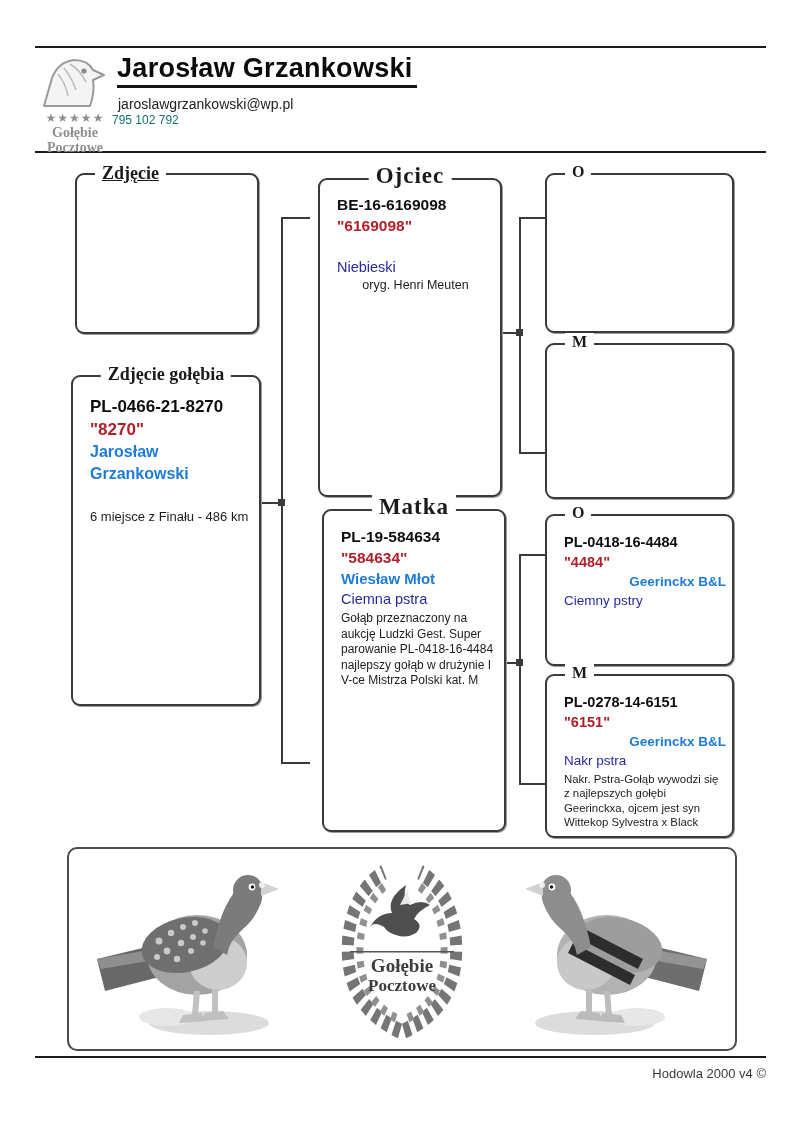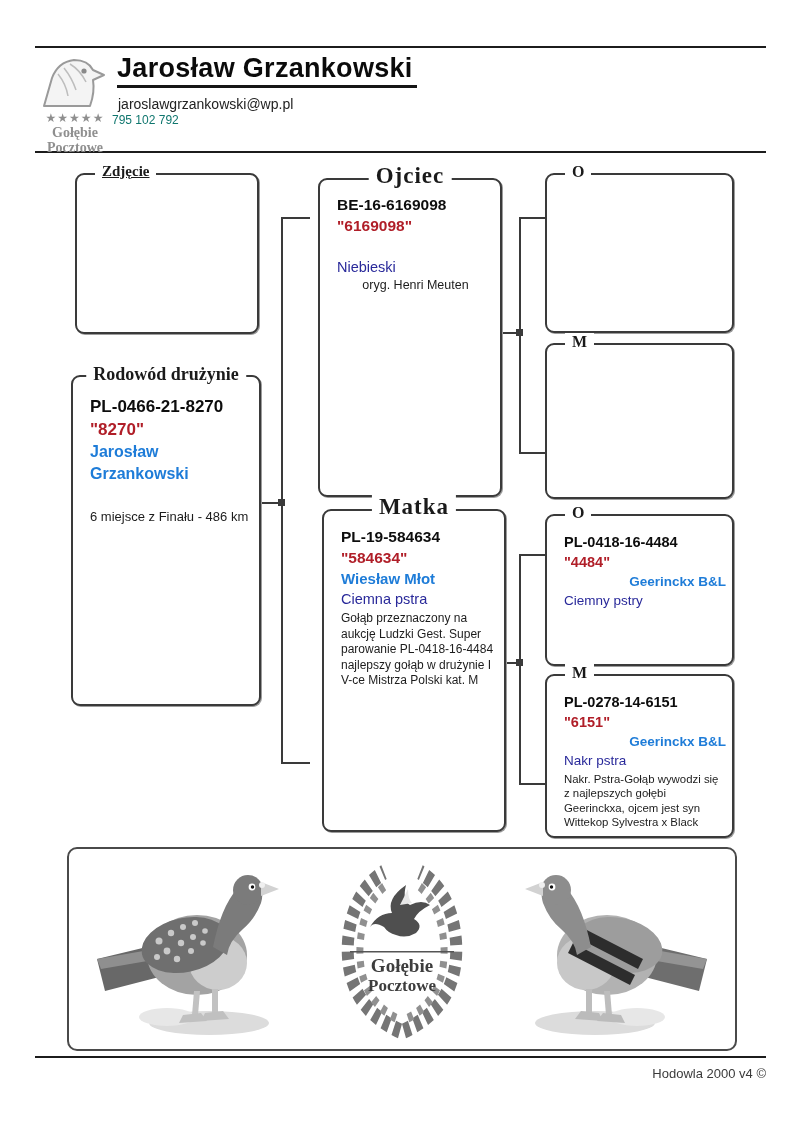--- a/index.html
+++ b/index.html
@@ -23,21 +23,21 @@
 
   
   .pbox { position:absolute; border:2px solid #3a3a3a; border-radius:9px; background:#fff;
           box-shadow:1px 1px 0 #9c9c9c; }
   .leg  { position:absolute; background:#fff; padding:0 7px; white-space:nowrap;
           font-family:"Liberation Serif",serif; font-weight:bold; color:#1a1a1a; }
   .leg-c { left:50%; transform:translateX(-50%); }
   .leg-l { left:18px; }
   .leg-parent { top:-17px; font-size:23px; letter-spacing:1px; }
   .leg-main   { top:-13px; font-size:18px; }
-  .leg-side   { top:-12px; font-size:15px;text-decoration:underline; }
+  .leg-side   { top:-12px; font-size:18px;text-decoration:underline; }
   .leg-gp     { top:-12px; font-size:16px; }
 
   .b-photo  { left:75px;  top:173px; width:180px; height:157px; }
   .b-father { left:310px; top:178px; width:180px; height:315px;margin-left:8px; }
   .b-ff     { left:545px; top:173px; width:185px; height:156px; }
   .b-fm     { left:545px; top:343px; width:185px; height:152px; }
   .b-main   { left:71px;  top:375px; width:186px; height:327px; }
   .b-mother { left:322px; top:509px; width:180px; height:319px; }
   .b-mf     { left:545px; top:514px; width:185px; height:148px; }
   .b-mm     { left:545px; top:674px; width:185px; height:160px; }
@@ -143,21 +143,21 @@
   </div>
 
   <div class="pbox b-ff">
     <span class="leg leg-l leg-gp">O</span>
   </div>
   <div class="pbox b-fm">
     <span class="leg leg-l leg-gp">M</span>
   </div>
 
   <div class="pbox b-main">
-    <span class="leg leg-c leg-main">Rodowód drużynie</span>
+    <span class="leg leg-c leg-main">Zdjęcie gołębia</span>
     <div class="bc">
       <div class="ring">PL-0466-21-8270</div>
       <div class="rshort">"8270"</div>
       <div class="owner">Jarosław Grzankowski</div>
       <div class="gap24"></div>
       <div class="note">6 miejsce z Finału - 486 km</div>
     </div>
   </div>
 
   <div class="pbox b-mother">

